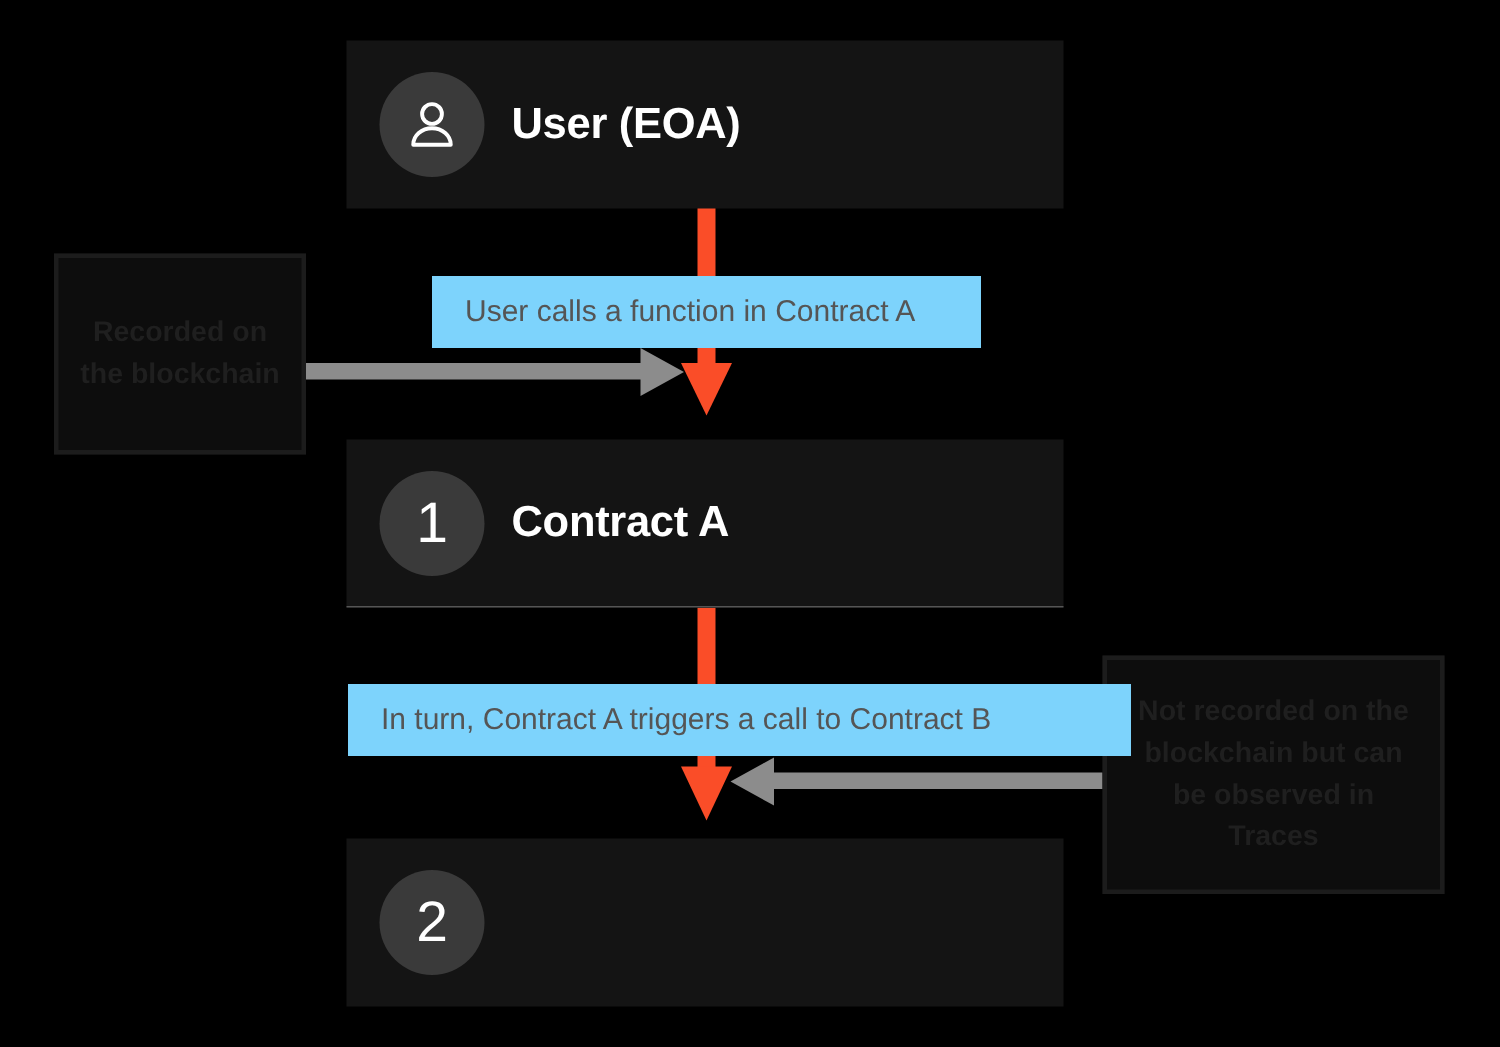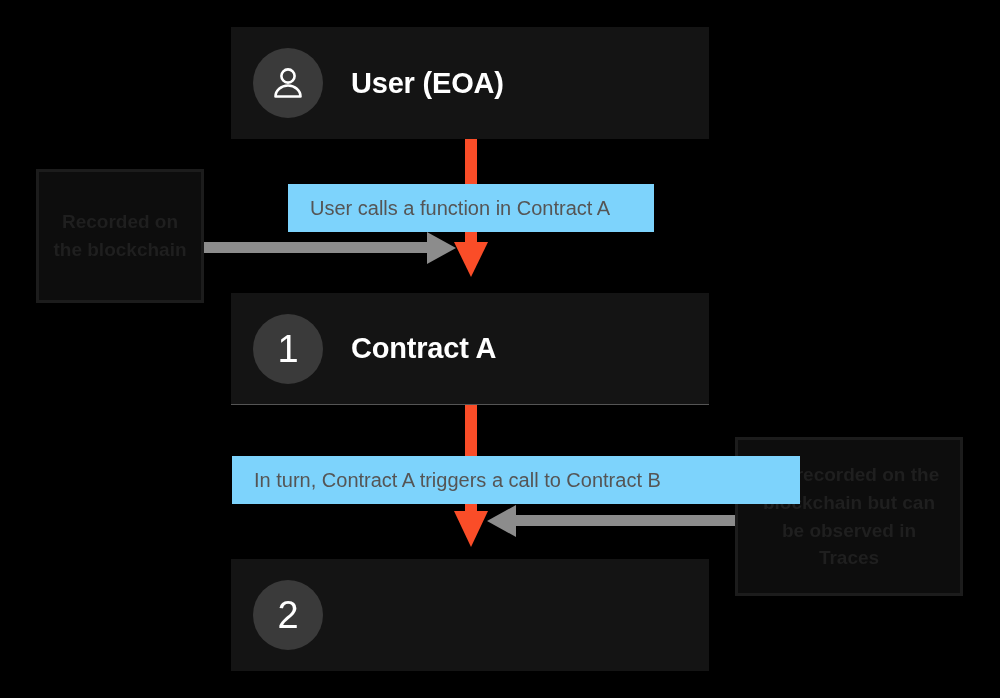--- a/index.html
+++ b/index.html
@@ -50,21 +50,21 @@
     justify-content: center;
     color: #ffffff;
     font-size: 38px;
     font-weight: 400;
     line-height: 1;
   }
 
   .node-badge svg { display: block; }
 
   .node-label {
-    margin-left: 28px;
+    margin-left: 18px;
     color: #ffffff;
     font-size: 29px;
     font-weight: bold;
     letter-spacing: -0.2px;
     white-space: nowrap;
   }
 
   
   .caption-chip {
     position: absolute;
@@ -81,21 +81,21 @@
     left: 288px;
     top: 184px;
     width: 366px;
     height: 48px;
     padding-left: 22px;
   }
 
   #caption-2 {
     left: 232px;
     top: 456px;
-    width: 568px;
+    width: 522px;
     height: 48px;
     padding-left: 22px;
   }
 
   
   .red-arrow {
     position: absolute;
     z-index: 2;
     pointer-events: none;
   }

